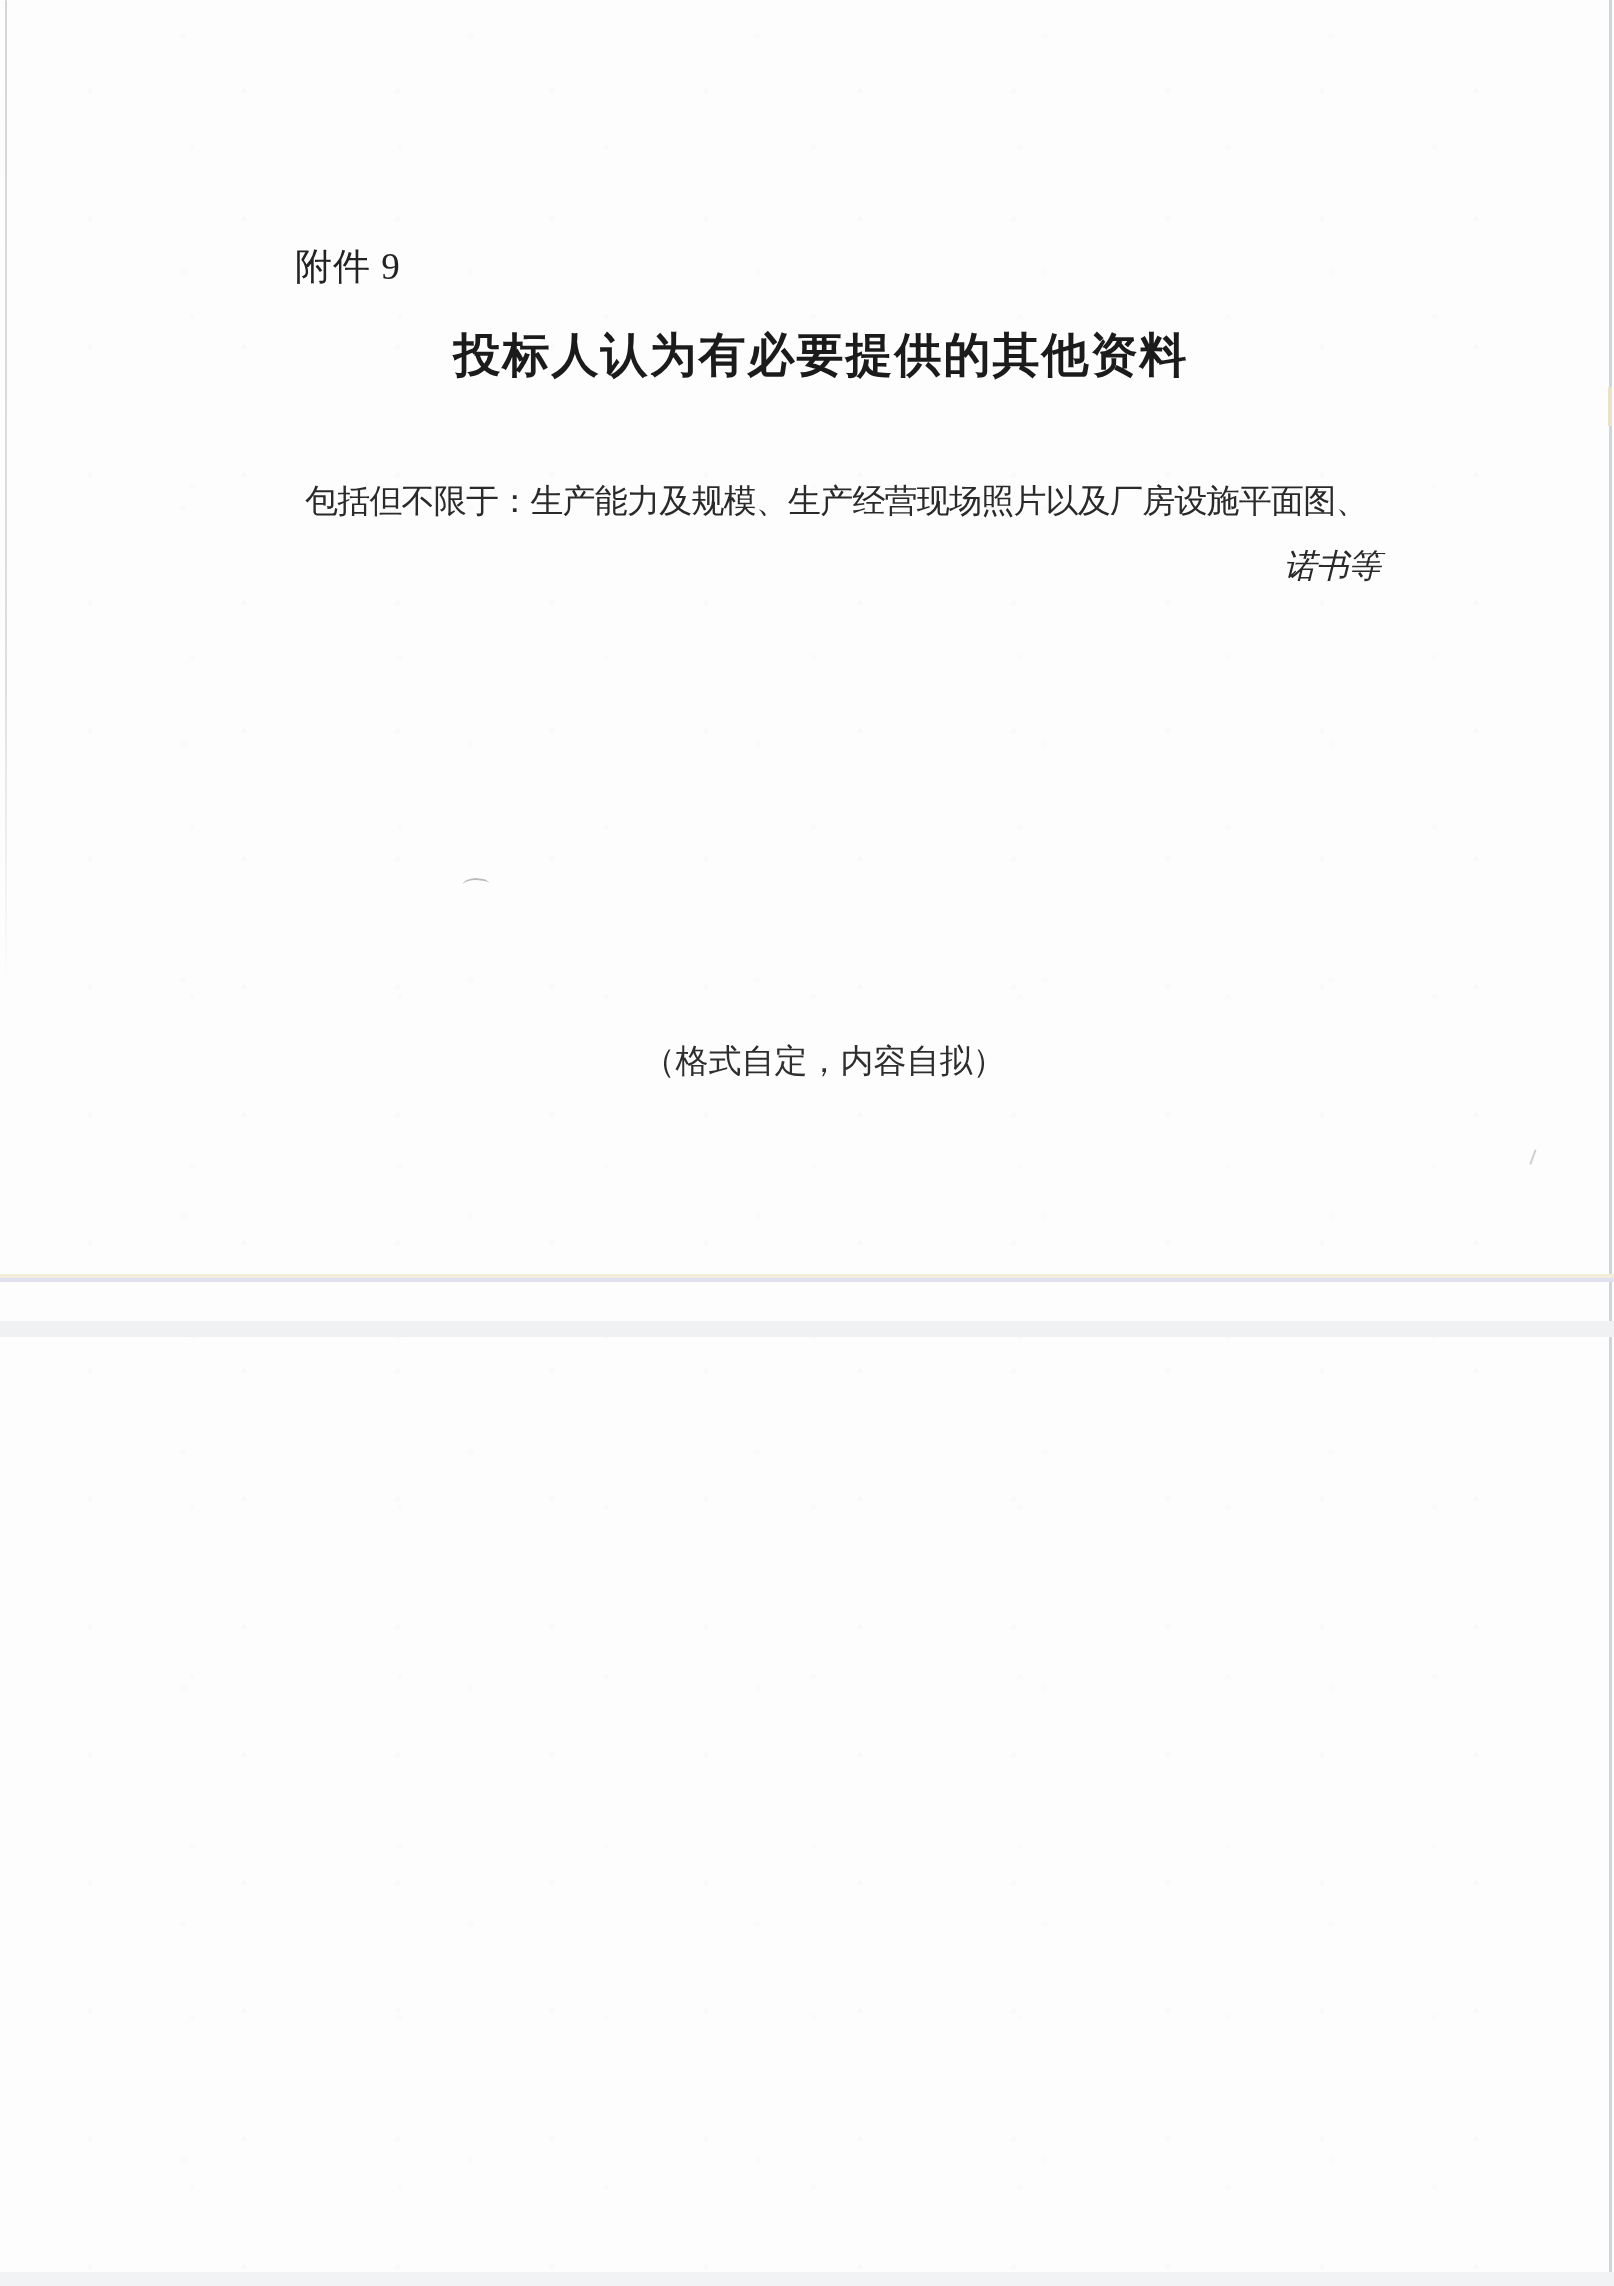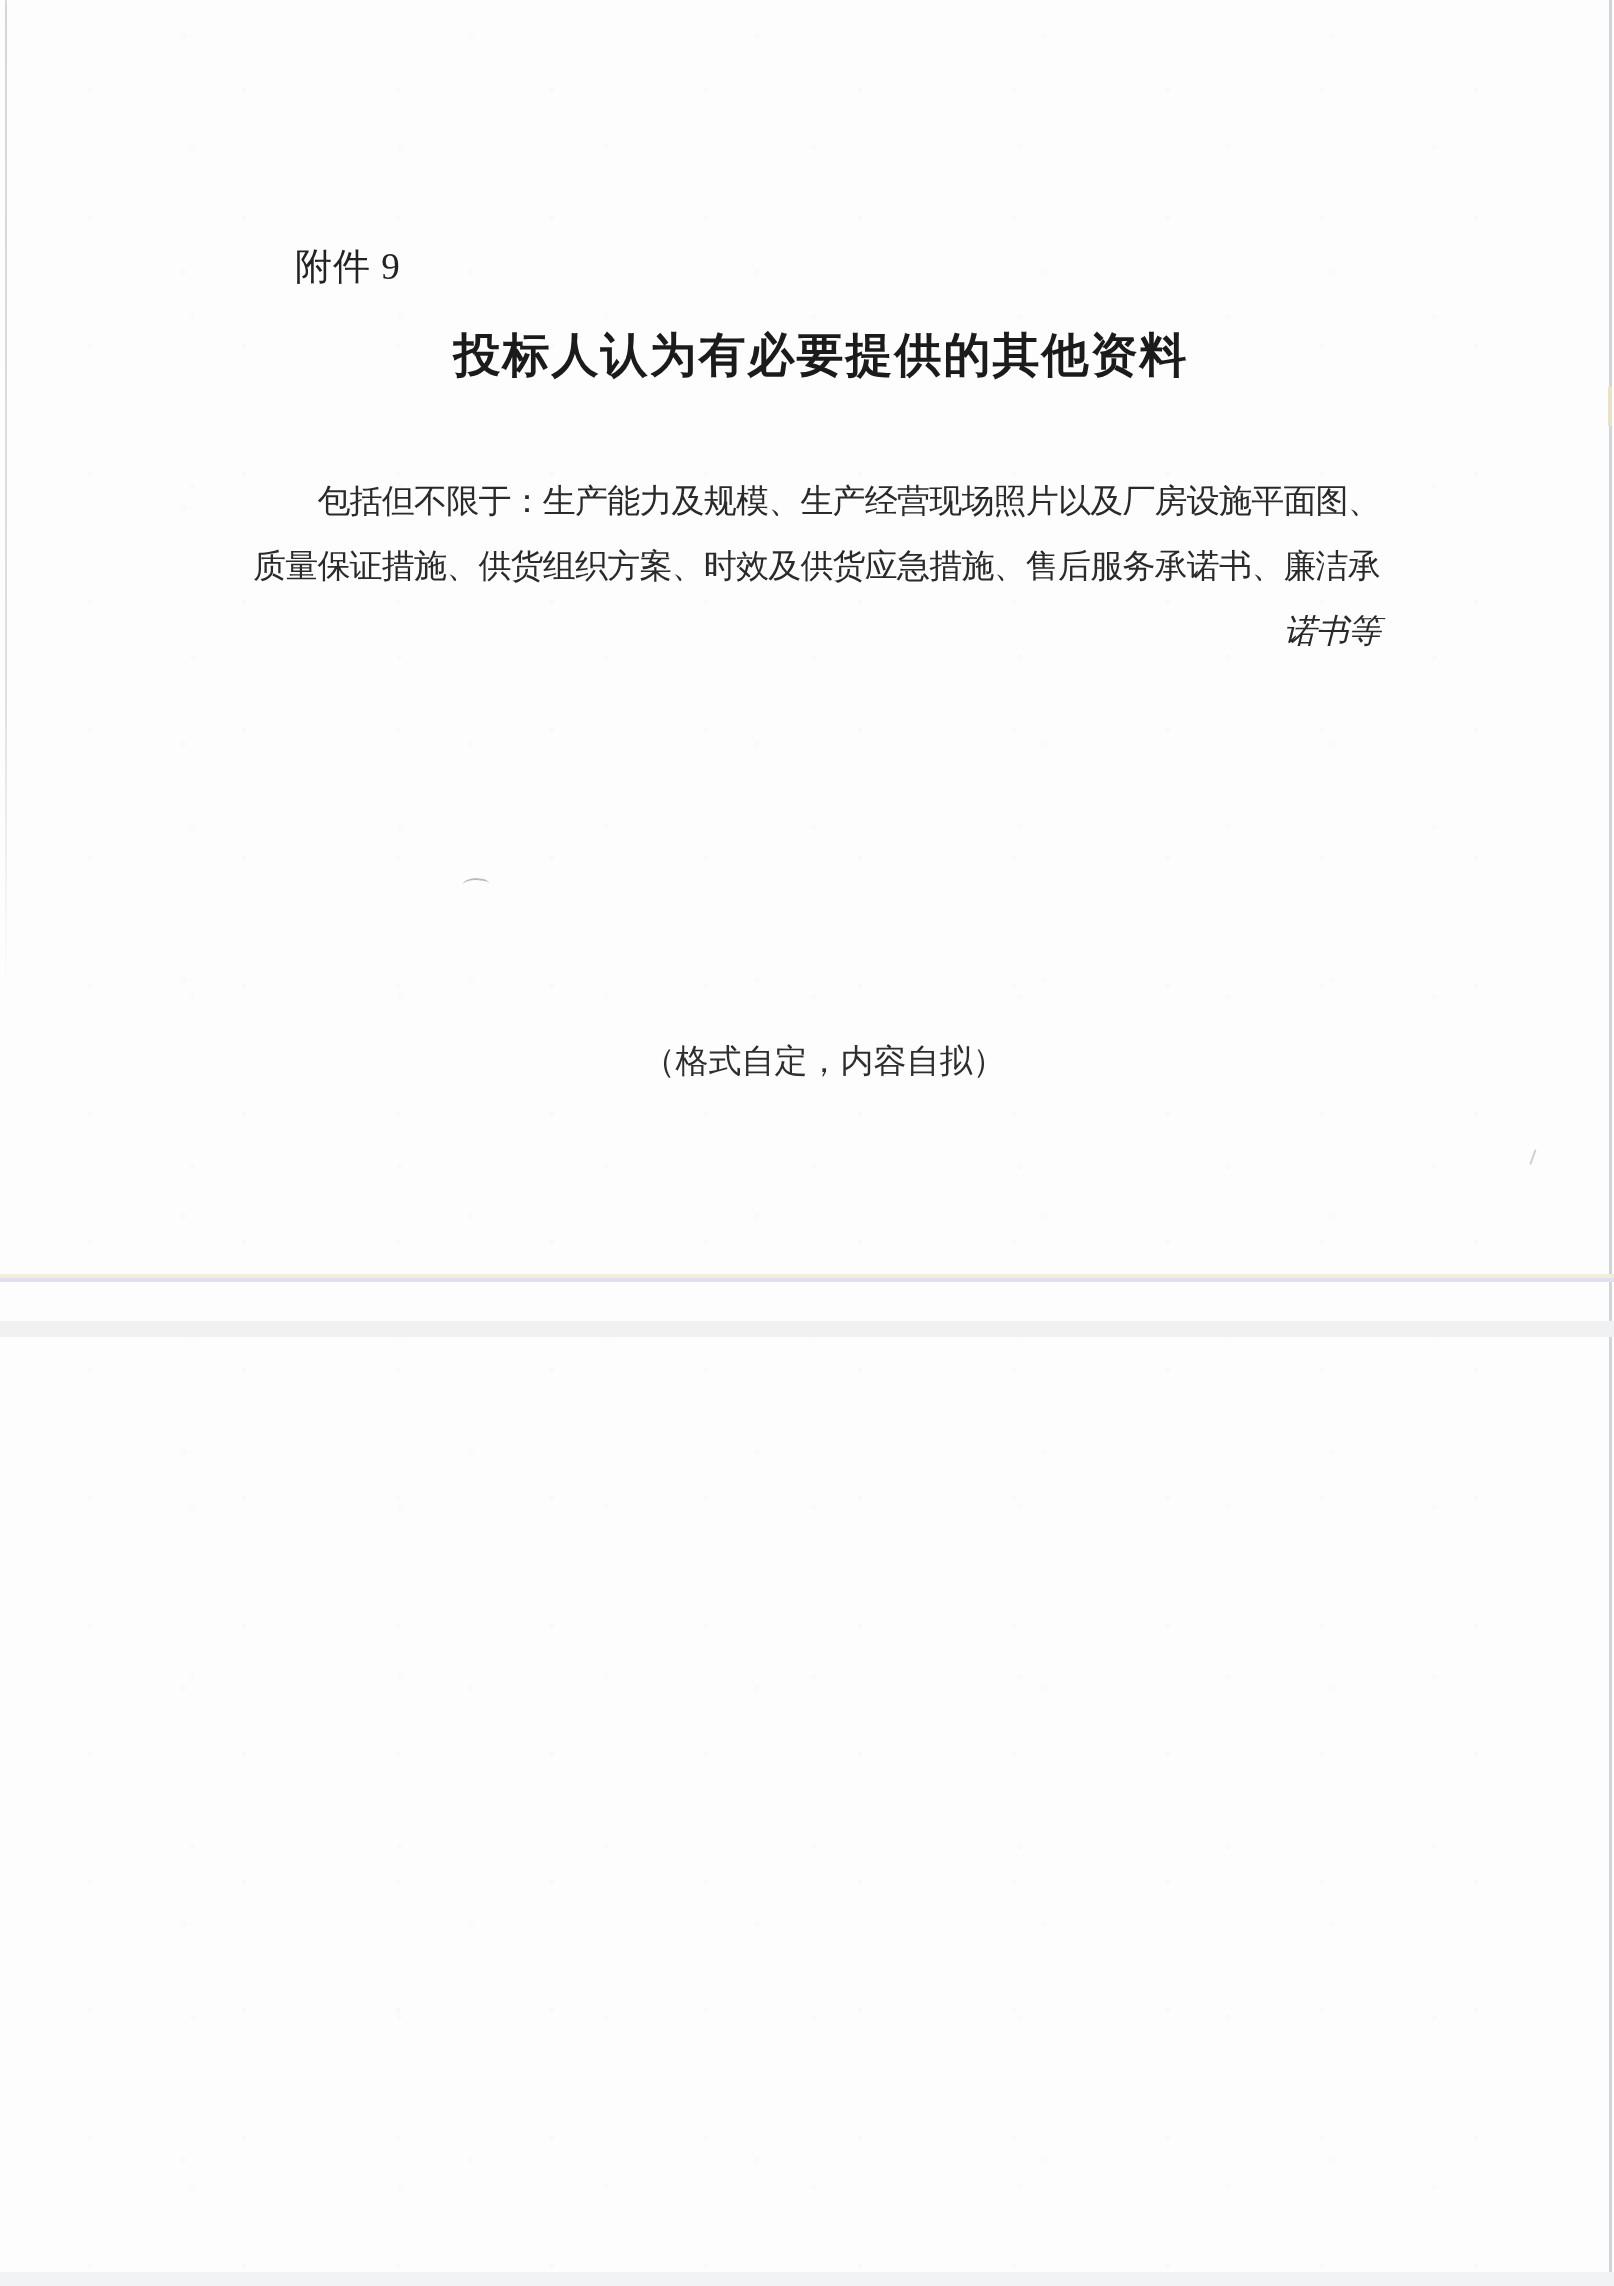--- a/index.html
+++ b/index.html
@@ -58,21 +58,21 @@
   .body-text {
     position: absolute;
     left: 241px;
     top: 469px;
     width: 1139px;
     font-size: 33px;
     line-height: 65px;
     letter-spacing: -0.8px;
     color: #2a2a2a;
   }
-  .body-line { white-space: nowrap; text-align: right; }
+  .body-line { white-space: nowrap; }
   .body-line.indent { text-indent: 64px; }
   .body-line.center { text-align: right; font-style: italic; }
 
   .format-note {
     position: absolute;
     left: 0;
     right: 0;
     top: 1039px;
     padding-left: 34px;
     text-align: center;
@@ -173,20 +173,19 @@
   <div class="bottom-band"></div>
   <div class="stray-mark-1"></div>
   <div class="stray-mark-2"></div>
 
   <div class="attachment-label">附件 9</div>
 
   <div class="doc-title">投标人认为有必要提供的其他资料</div>
 
   <div class="body-text">
     <div class="body-line indent">包括但不限于：生产能力及规模、生产经营现场照片以及厂房设施平面图、</div>
-    <div class="body-line">质量保证措施、供货组织方案、时效及供货应急措施、售后服务承诺书、廉洁承</div>
     <div class="body-line center">诺书等</div>
   </div>
 
   <div class="format-note">（格式自定，内容自拟）</div>
 
 </div>
 
 
 </body></html>

